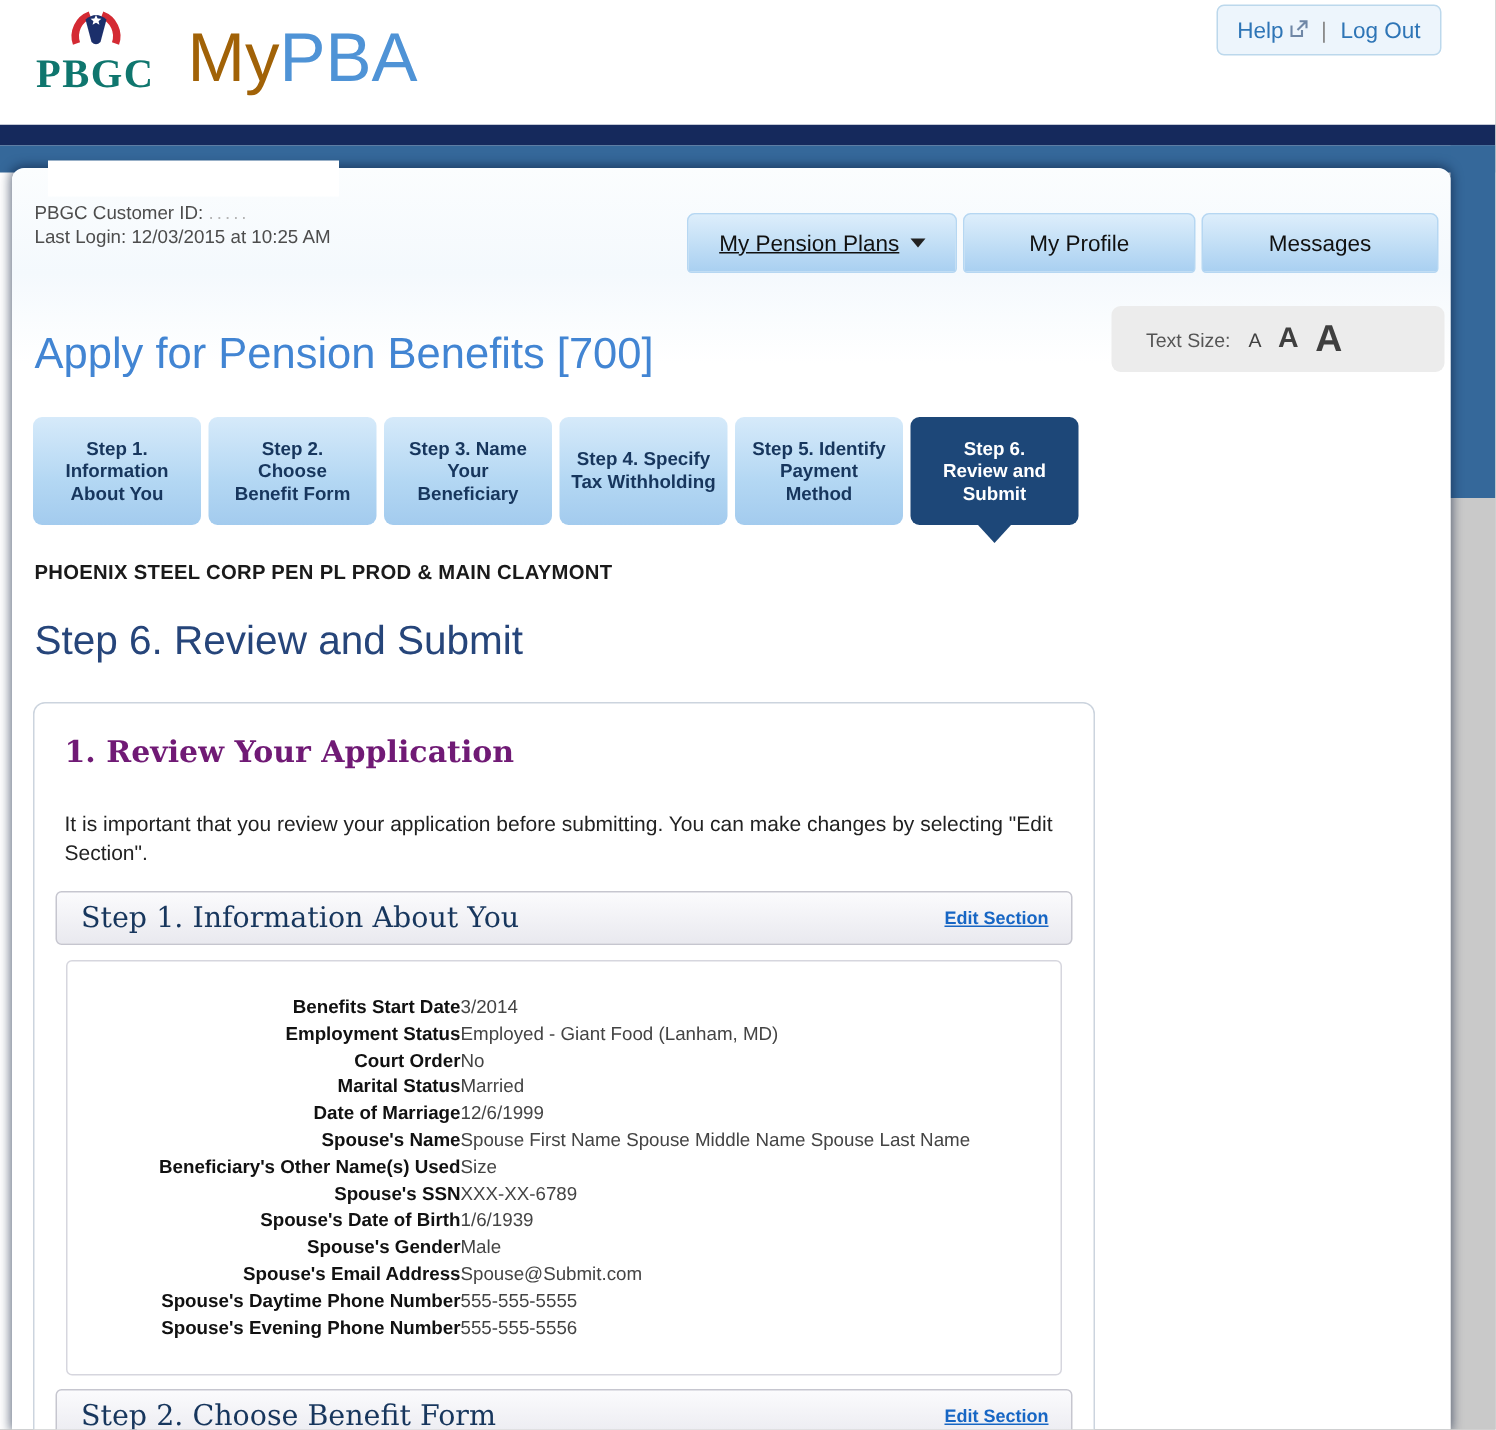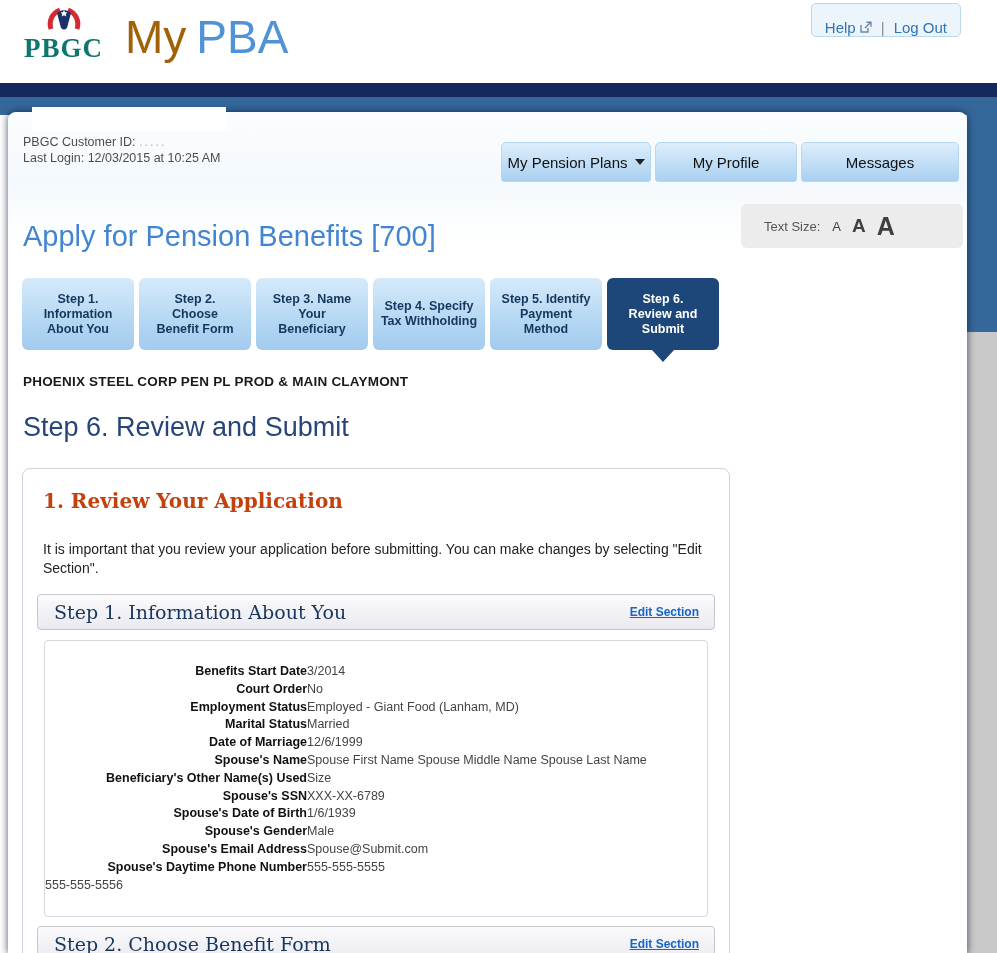--- a/index.html
+++ b/index.html
@@ -6,42 +6,42 @@
   body { background:#888; font-family:"Liberation Sans", sans-serif; }
   .screen { position:relative; width:997px; height:953px; background:#fff; overflow:hidden; margin:0 auto; }
 
   
   .top-header { position:absolute; left:0; top:0; width:997px; height:83px; background:#fff; z-index:5; }
   .logo-wrap { position:absolute; left:24px; top:6px; display:flex; align-items:flex-end; cursor:pointer; }
   .pbgc-block { display:flex; flex-direction:column; align-items:center; }
   .pbgc-text { font-family:"Liberation Serif", serif; font-weight:bold; font-size:27px; color:#0f766e; letter-spacing:1px; line-height:24px; }
   .mypba { margin-left:22px; font-size:46px; line-height:46px; letter-spacing:0px; }
   .mypba .my { color:#a16207; }
-  .mypba .pba { color:#4f93d6;margin-left:10px; }
-  .help-box { position:absolute; top:3px; right:36px; height:34px; background:#edf5fc; border:1px solid #bcd8ec; border-radius:5px; display:flex; align-items:flex-end; padding:0 13px; font-size:15px; color:#2e75b6; }
+  .mypba .pba { color:#4f93d6; }
+  .help-box { position:absolute; top:3px; right:36px; height:34px; background:#edf5fc; border:1px solid #bcd8ec; border-radius:5px; display:flex; align-items:center; padding:0 13px; font-size:15px; color:#2e75b6; }
   .help-box a { color:#2e75b6; text-decoration:none; cursor:pointer; }
   .help-box .div { color:#8a8a8a; margin:0 9px; }
   .ext-icon { display:inline-block; margin-left:4px; }
 
   
   .navy-bar { position:absolute; left:0; top:83px; width:997px; height:14px; background:#15295c; }
   .blue-band { position:absolute; left:0; top:97px; width:997px; height:18px; background:#35689a; }
   .strip-blue { position:absolute; left:967px; top:97px; width:30px; height:235px; background:#35689a; }
   .strip-gray { position:absolute; left:967px; top:332px; width:30px; height:621px; background:#c9c9c9; }
 
   
   .card { position:absolute; left:8px; top:112px; width:959px; height:841px; background:linear-gradient(180deg,#fbfdfe 0px,#f4f9fd 70px,#ffffff 130px); border-radius:8px 8px 0 0; box-shadow:0 0 7px 1px rgba(8,25,55,.6); z-index:4; }
   .redact-a { position:absolute; left:24px; top:-5px; width:194px; height:24px; background:#fff; z-index:6; }
 
   .userbar { position:absolute; left:15px; top:22px; font-size:12.5px; color:#4d4d4d; line-height:16px; z-index:7; }
   .userbar .dots { color:#b5b5b5; letter-spacing:2px; }
 
   .nav-tabs { position:absolute; right:8px; top:30px; display:flex; gap:4px; }
   .nav-tab { height:40px; display:flex; align-items:center; justify-content:center; font-size:15px; color:#111; background:linear-gradient(#ddeefb,#a9d0f1); border:1px solid #b6d7f2; border-radius:5px 5px 3px 3px; cursor:pointer; }
-  .nav-tab.t1 { width:150px; } .nav-tab.t2 { width:142px; } .nav-tab.t3 { width:158px; }
+  .nav-tab.t1 { width:180px;text-decoration:underline; } .nav-tab.t2 { width:155px; } .nav-tab.t3 { width:158px; }
   .caret-down { display:inline-block; width:0; height:0; border:5px solid transparent; border-top:6px solid #222; margin-left:7px; margin-top:5px; }
 
   .page-title { position:absolute; left:15px; top:108px; font-size:29px; color:#4285d3; }
 
   .text-size-box { position:absolute; left:733px; top:92px; width:222px; height:44px; background:#ececec; border-radius:6px; display:flex; align-items:baseline; padding-left:23px; }
   .text-size-box .lbl { font-size:13px; color:#555; margin-right:12px; align-self:center; }
   .ts-a { color:#3f3f3f; cursor:pointer; margin-right:11px; align-self:center; }
   .ts-a.s1 { font-size:13px; }
   .ts-a.s2 { font-size:19px; font-weight:bold; }
   .ts-a.s3 { font-size:25px; font-weight:bold; }
@@ -50,21 +50,21 @@
   .steps-row { position:absolute; left:14px; top:166px; display:flex; gap:5px; }
   .step-tab { position:relative; width:112px; height:72px; border-radius:6px; display:flex; align-items:center; justify-content:center; text-align:center; font-size:12.5px; font-weight:bold; line-height:15px; color:#17365d; background:linear-gradient(#d6eafa 0%,#b3d7f3 60%,#a3cbee 100%); white-space:pre-line; cursor:pointer; }
   .step-tab.active { background:#1d4778; color:#fff; }
   .step-tab.active::after { content:""; position:absolute; top:100%; left:50%; transform:translateX(-50%); border:11px solid transparent; border-top:12px solid #1d4778; border-bottom:none; }
 
   .plan-name { position:absolute; left:15px; top:262px; font-size:13.5px; font-weight:bold; color:#1a1a1a; letter-spacing:.2px; }
   .step-heading { position:absolute; left:15px; top:300px; font-size:27px; color:#26457a; }
 
   
   .review-panel { position:absolute; left:14px; top:356px; width:708px; height:700px; background:#fff; border:1px solid #ccd4de; border-radius:8px; }
-  .review-title { margin:20px 0 0 20px; font-family:"DejaVu Serif", serif; font-weight:bold; font-size:20px; color:#c2410c; }
+  .review-title { margin:20px 0 0 20px; font-family:"DejaVu Serif", serif; font-weight:bold; font-size:20px; color:#701a75; }
   .review-intro { margin:27px 20px 0 20px; width:660px; font-size:14px; color:#222; line-height:19px; }
   .sec-header { position:relative; margin:16px 14px 0 14px; height:36px; background:linear-gradient(#fbfbfd,#e9e9ef); border:1px solid #c6c6cf; border-radius:4px; display:flex; align-items:center; }
   .sec-title { margin-left:16px; font-family:"DejaVu Serif", serif; font-size:19px; color:#17365d; }
   .edit-link { position:absolute; right:15px; top:10px; font-size:12px; font-weight:bold; color:#1766c4; text-decoration:underline; cursor:pointer; }
   .data-box { margin:10px 21px 0 21px; height:277px; border:1px solid #d6d6de; border-radius:4px; padding-top:22px; }
   .frow { display:flex; line-height:17.8px; font-size:12.5px; }
   .flabel { width:262px; text-align:right; font-weight:bold; color:#111; flex:0 0 262px; }
   .fvalue { margin-left:0; color:#444; }
   .sec-header.second { margin-top:9px; }
 
@@ -192,28 +192,28 @@
         <span class="sec-title">Step 1. Information About You</span>
         <a class="edit-link">Edit Section</a>
       </div>
 
       <div class="data-box">
         <div class="frow">
             <span class="flabel">Benefits Start Date</span>
             <span class="fvalue">3/2014</span>
           </div>
         <div class="frow">
+            <span class="flabel">Employment Status</span>
+            <span class="fvalue">Employed - Giant Food (Lanham, MD)</span>
+          </div>
+        <div class="frow">
             <span class="flabel">Court Order</span>
             <span class="fvalue">No</span>
           </div>
         <div class="frow">
-            <span class="flabel">Employment Status</span>
-            <span class="fvalue">Employed - Giant Food (Lanham, MD)</span>
-          </div>
-        <div class="frow">
             <span class="flabel">Marital Status</span>
             <span class="fvalue">Married</span>
           </div>
         <div class="frow">
             <span class="flabel">Date of Marriage</span>
             <span class="fvalue">12/6/1999</span>
           </div>
         <div class="frow">
             <span class="flabel">Spouse's Name</span>
             <span class="fvalue">Spouse First Name Spouse Middle Name Spouse Last Name</span>
@@ -236,20 +236,21 @@
           </div>
         <div class="frow">
             <span class="flabel">Spouse's Email Address</span>
             <span class="fvalue">Spouse@Submit.com</span>
           </div>
         <div class="frow">
             <span class="flabel">Spouse's Daytime Phone Number</span>
             <span class="fvalue">555-555-5555</span>
           </div>
         <div class="frow">
+            <span class="flabel">Spouse's Evening Phone Number</span>
             <span class="fvalue">555-555-5556</span>
           </div>
       </div>
 
       <div class="sec-header second">
         <span class="sec-title">Step 2. Choose Benefit Form</span>
         <a class="edit-link">Edit Section</a>
       </div>
 
     </div>

